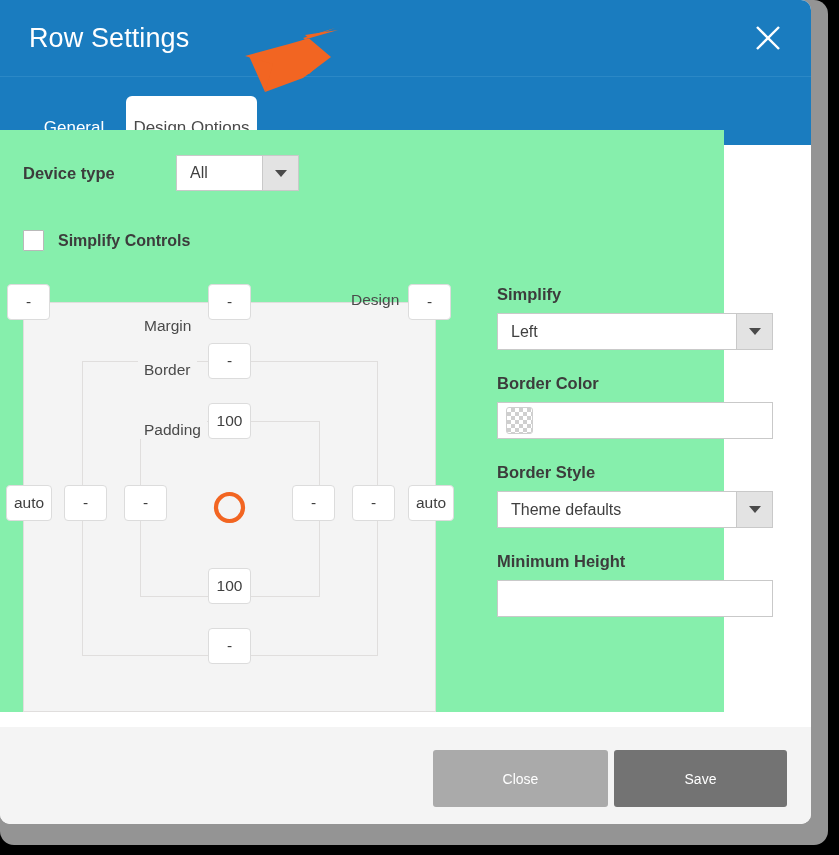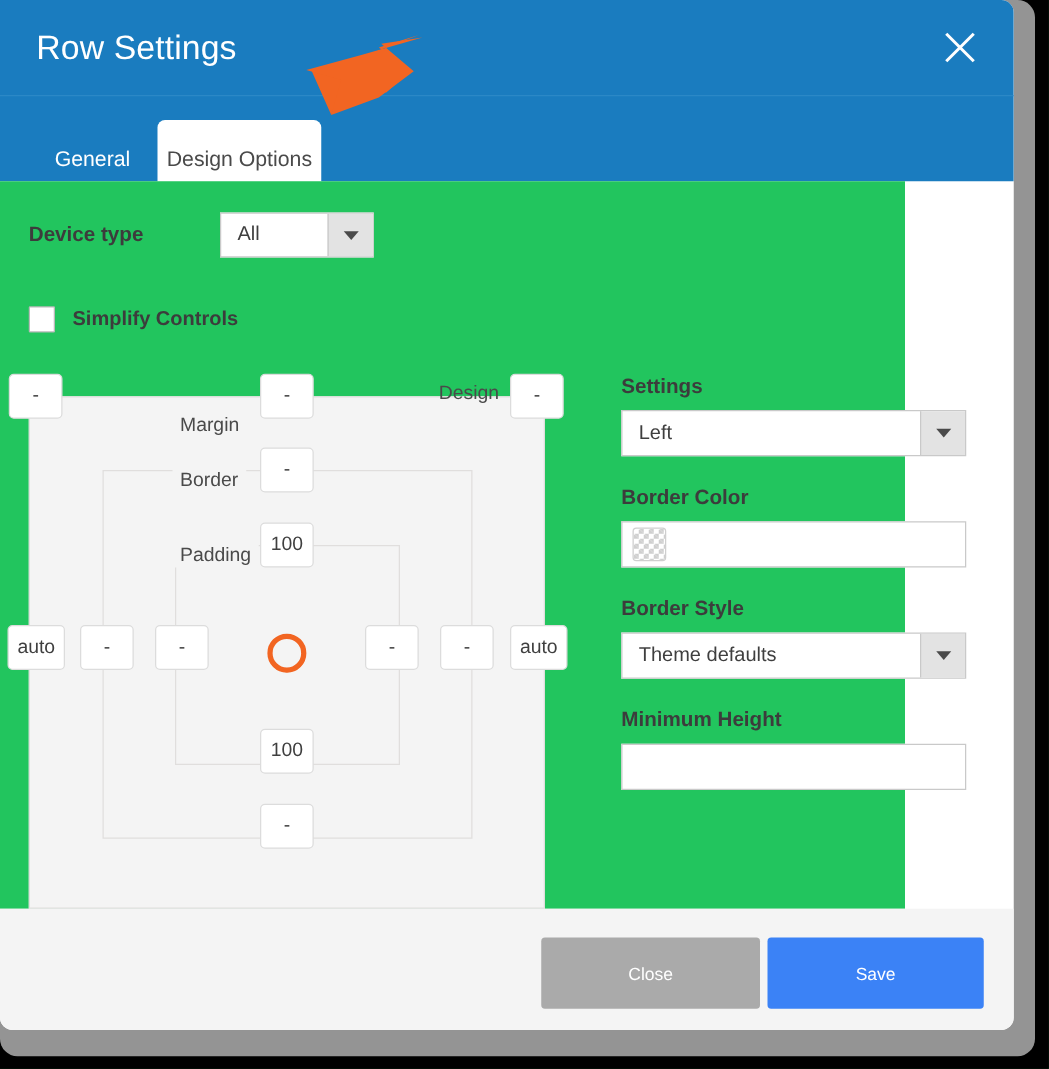--- a/index.html
+++ b/index.html
@@ -101,24 +101,24 @@
     position: absolute;
     left: 243px; top: 26px;
     width: 96px; height: 72px;
     pointer-events: none;
     z-index: 40;
   }
 
   
   .body {
     position: absolute;
-    left: 0; top: 145px;
+    left: 0; top: 130px;
     width: 724px;
     height: 582px;
-    background: #22c55e;
+    background: #86efac;
   }
 
   
   .device-row {
     position: absolute;
     left: 23px; top: 25px;
     display: flex;
     align-items: center;
   }
   .device-label {
@@ -300,21 +300,21 @@
     align-items: center;
     justify-content: center;
     font-size: 14px;
     color: #ffffff;
     border: none;
     border-radius: 3px;
     cursor: pointer;
     font-family: "Liberation Sans", sans-serif;
   }
   .btn-close { left: 433px; width: 175px; background: #aaaaaa; }
-  .btn-save  { left: 614px; width: 173px; background: #3b82f6; }
+  .btn-save  { left: 614px; width: 173px; background: #737373; }
 </style>
 </head>
 <body>
 
 <div id="modal-root">
 
   <div class="shadow-plate"></div>
 
   <div class="dialog">
 
@@ -386,21 +386,21 @@
         <div class="bm-input in-border-right">-</div>
         <div class="bm-input wide in-margin-right">auto</div>
 
         <div class="bm-input in-padding-bot">100</div>
         <div class="bm-input in-border-bot">-</div>
       </div>
 
       <div class="settings">
 
         <div class="field">
-          <div class="field-label">Settings</div>
+          <div class="field-label">Simplify</div>
           <div class="select-box field-select">
             <div class="select-value">Left</div>
             <div class="select-arrow">
                 <i></i>
               </div>
           </div>
         </div>
 
         <div class="field">
           <div class="field-label">Border Color</div>

